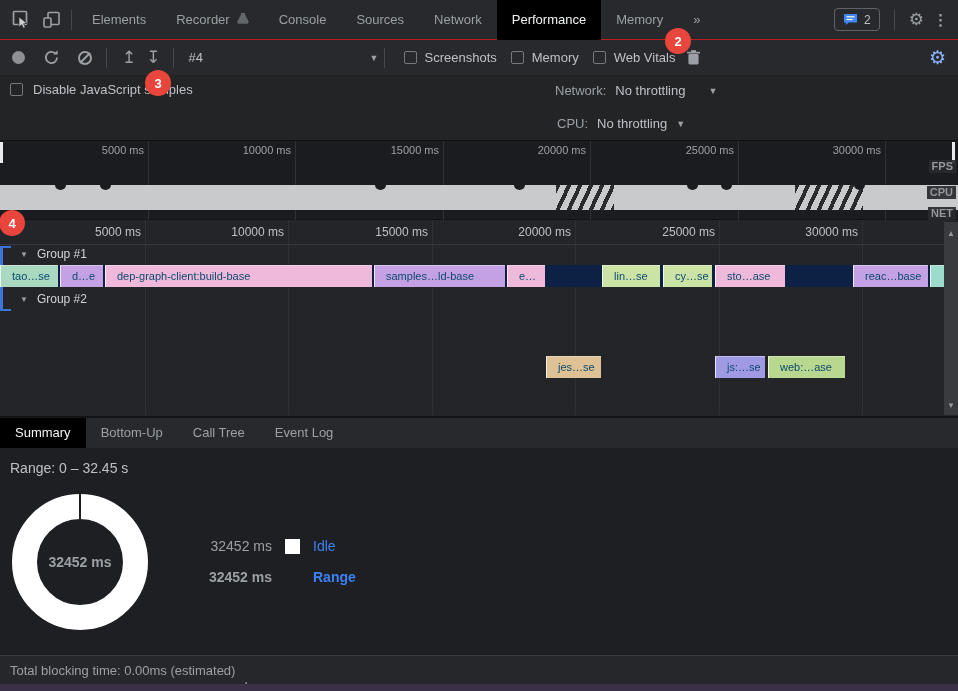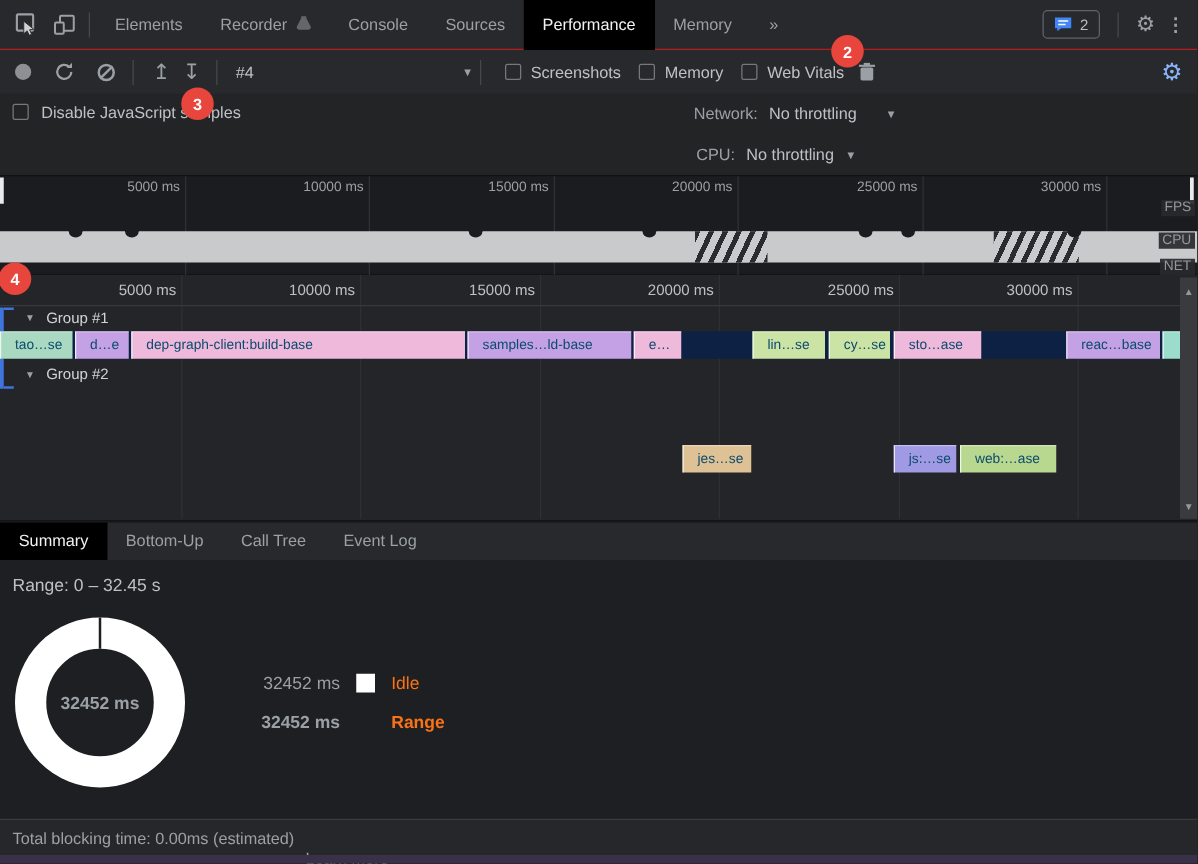--- a/index.html
+++ b/index.html
@@ -50,21 +50,21 @@
   
   .overview{position:absolute;top:140px;left:0;width:958px;height:80px;background:#1b1c1f;
             border-top:1px solid #101112;border-bottom:1px solid #131415;}
   .ov-grid{position:absolute;top:0;height:80px;width:1px;background:#303134;}
   .ov-label{position:absolute;top:3px;width:120px;text-align:right;font-size:11px;color:#9aa0a6;}
   .handle{position:absolute;top:1px;width:3px;height:21px;background:#e8eaed;}
   .cpu-band{position:absolute;left:0;top:44px;width:958px;height:25px;background:#c9cacc;}
   .hatch{position:absolute;top:44px;height:25px;
          background:repeating-linear-gradient(115deg,#2a2b2e 0 4px,#c9cacc 4px 10px);}
   .dip{position:absolute;top:39px;width:11px;height:10px;border-radius:50%;background:#1b1c1f;}
-  .lane{position:absolute;right:2px;font-size:11px;font-weight:normal;color:#96979a;
+  .lane{position:absolute;right:2px;font-size:11px;font-weight:bold;color:#96979a;
         background:rgba(40,41,44,.92);padding:0 3px;line-height:13px;}
 
   
   .flame{position:absolute;top:220px;left:0;width:958px;height:197px;background:#242528;
          border-bottom:1px solid #121314;}
   .fl-grid{position:absolute;top:0;height:195px;width:1px;background:#2f3033;}
   .fl-label{position:absolute;top:5px;width:120px;text-align:right;font-size:12px;color:#bdc1c6;}
   .fl-ruler-line{position:absolute;top:24px;left:0;right:0;height:1px;background:#38393c;}
   .group-hdr{position:absolute;left:20px;display:flex;align-items:center;gap:9px;
              font-size:12px;color:#d2d4d7;}
@@ -91,21 +91,21 @@
   .donut{position:absolute;left:12px;top:46px;width:136px;height:136px;border-radius:50%;
          border:25px solid #fff;}
   .donut-gap{position:absolute;left:79px;top:46px;width:2px;height:25px;background:#1e1f22;}
   .donut-label{position:absolute;left:12px;top:46px;width:136px;height:136px;display:flex;
                align-items:center;justify-content:center;font-weight:bold;font-size:14px;color:#9aa0a6;}
   .legend{position:absolute;left:208px;top:88px;}
   .legend-row{display:flex;align-items:center;height:20px;margin-bottom:11px;font-size:14px;}
   .lv{width:64px;text-align:right;color:#9aa0a6;}
   .lsw{width:15px;height:15px;margin-left:13px;background:#fff;}
   .lsw.empty{background:transparent;}
-  .ll{margin-left:13px;color:#f97316;}
+  .ll{margin-left:13px;color:#3b82f6;}
   .legend-row.bold .lv,.legend-row.bold .ll{font-weight:bold;}
 
   
   .footer{position:absolute;top:655px;left:0;right:0;height:29px;background:#26272a;
           border-top:1px solid #3a3b3e;display:flex;align-items:center;gap:9px;
           padding-left:10px;font-size:13px;color:#9aa0a6;}
   .footer a{color:#9aa0a6;text-decoration:underline;margin-top:32px;}
   .strip{position:absolute;top:684px;left:0;right:0;height:7px;background:#3a3148;}
 
   
@@ -140,20 +140,23 @@
           <span>Recorder</span>
           <span><svg width="12" height="13" viewBox="0 0 12 13">
               <path d="M4 1h4v1.4L11.4 9a1.9 1.9 0 0 1-1.7 2.8H2.3A1.9 1.9 0 0 1 .6 9L4 2.4z" fill="#63666a"></path>
             </svg></span>
         </div>
         <div class="tab">
           <span>Console</span>
         </div>
         <div class="tab">
           <span>Sources</span>
+        </div>
+        <div class="tab">
+          <span>Network</span>
         </div>
         <div class="tab active">
           <span>Performance</span>
         </div>
         <div class="tab">
           <span>Memory</span>
         </div>
         <div class="tab">
           <span>»</span>
         </div>

